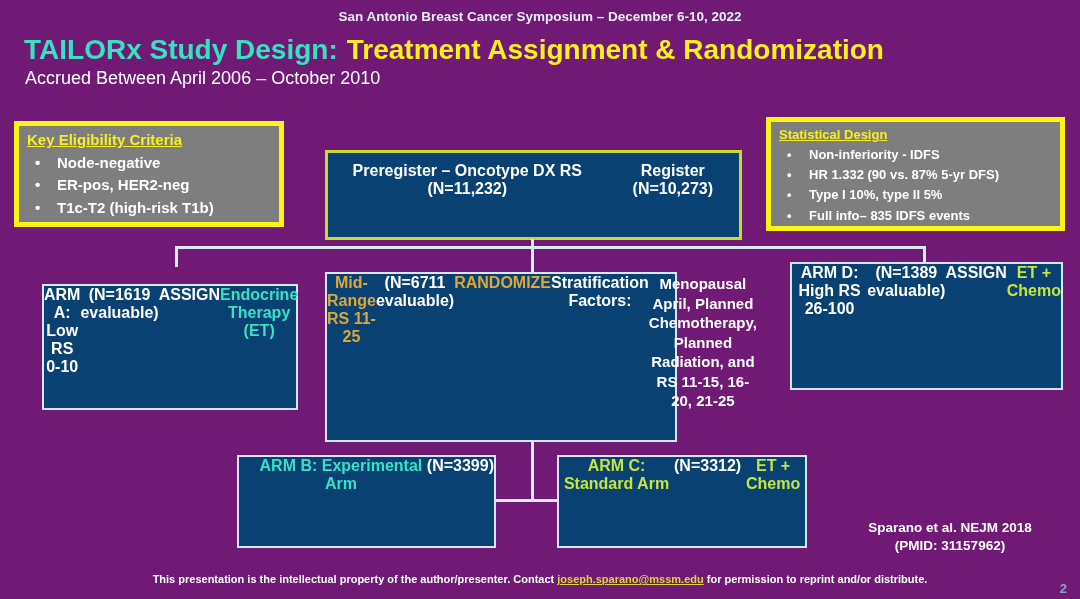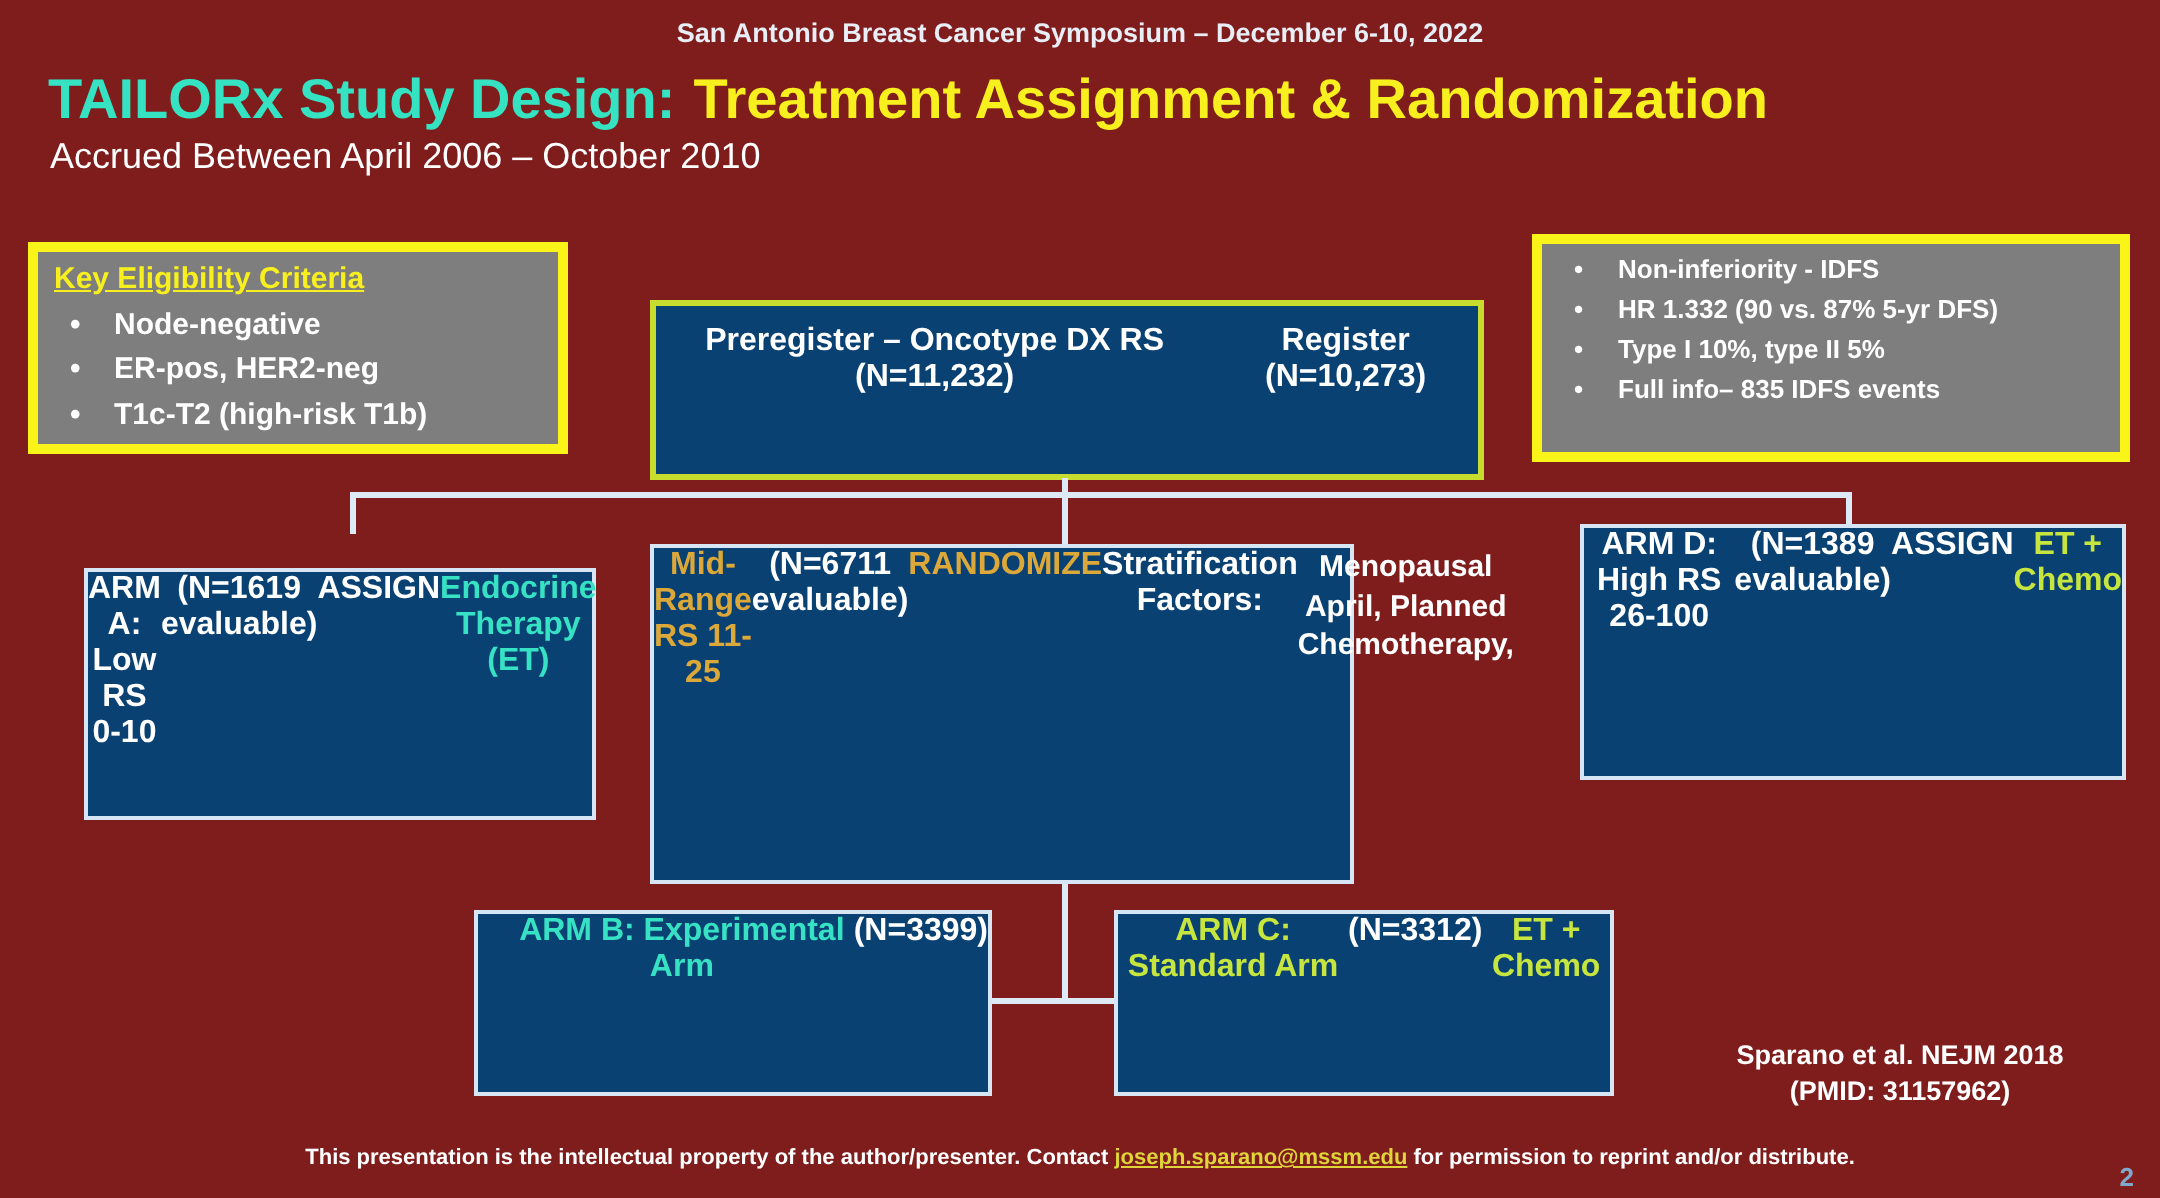--- a/index.html
+++ b/index.html
@@ -1,19 +1,19 @@
 <!DOCTYPE html>
 <html><head>
 <meta charset="utf-8">
 <style>
   * { box-sizing: border-box; margin: 0; padding: 0; }
   html, body { width: 1080px; height: 599px; background: #0E4D86; }
   .slide {
     position: relative; width: 1080px; height: 599px;
-    background: #7f1d1d; overflow: hidden;
+    background: #701a75; overflow: hidden;
     font-family: "Liberation Sans", sans-serif;
   }
   .header {
     position: absolute; top: 9px; left: 0; right: 0;
     text-align: center; color: #E8EEF5; font-size: 13.5px; font-weight: 600;
   }
   .title { position: absolute; left: 24px; top: 34px; font-size: 28px; font-weight: bold; white-space: nowrap; }
   .title-primary { color: #35E2C2; }
   .title-secondary { color: #F8F01E; margin-left: 9px; }
   .subtitle { position: absolute; left: 25px; top: 68px; font-size: 18px; color: #FFFFFF; }
@@ -84,20 +84,21 @@
   <div class="subtitle">Accrued Between April 2006 – October 2010</div>
 
   <div class="note-box elig">
     <span class="note-title">Key Eligibility Criteria</span>
     <span class="note-item">Node-negative</span>
     <span class="note-item">ER-pos, HER2-neg</span>
     <span class="note-item">T1c-T2 (high-risk T1b)</span>
   </div>
 
   <div class="note-box stat">
+    <span class="note-title">Statistical Design</span>
     <span class="note-item">Non-inferiority - IDFS</span>
     <span class="note-item">HR 1.332 (90 vs. 87% 5-yr DFS)</span>
     <span class="note-item">Type I 10%, type II 5%</span>
     <span class="note-item">Full info– 835 IDFS events</span>
   </div>
 
   <div class="flow-box prereg">
     <span>Preregister – Oncotype DX RS (N=11,232)</span>
     <span>Register (N=10,273)</span>
   </div>
@@ -116,20 +117,21 @@
     <span class="cyan">Endocrine Therapy (ET)</span>
   </div>
 
   <div class="flow-box mid">
     <span class="gold">Mid-Range RS 11-25</span>
     <span>(N=6711 evaluable)</span>
     <span class="gold">RANDOMIZE</span>
     <span>Stratification Factors:</span>
     <span class="mid-strat">
       <span>Menopausal April, Planned Chemotherapy,</span><br>
+      <span>Planned Radiation, and RS 11-15, 16-20, 21-25</span>
     </span>
   </div>
 
   <div class="flow-box arm-d">
     <span>ARM D: High RS 26-100</span>
     <span>(N=1389 evaluable)</span>
     <span>ASSIGN</span>
     <span class="ygreen">ET + Chemo</span>
   </div>
 

